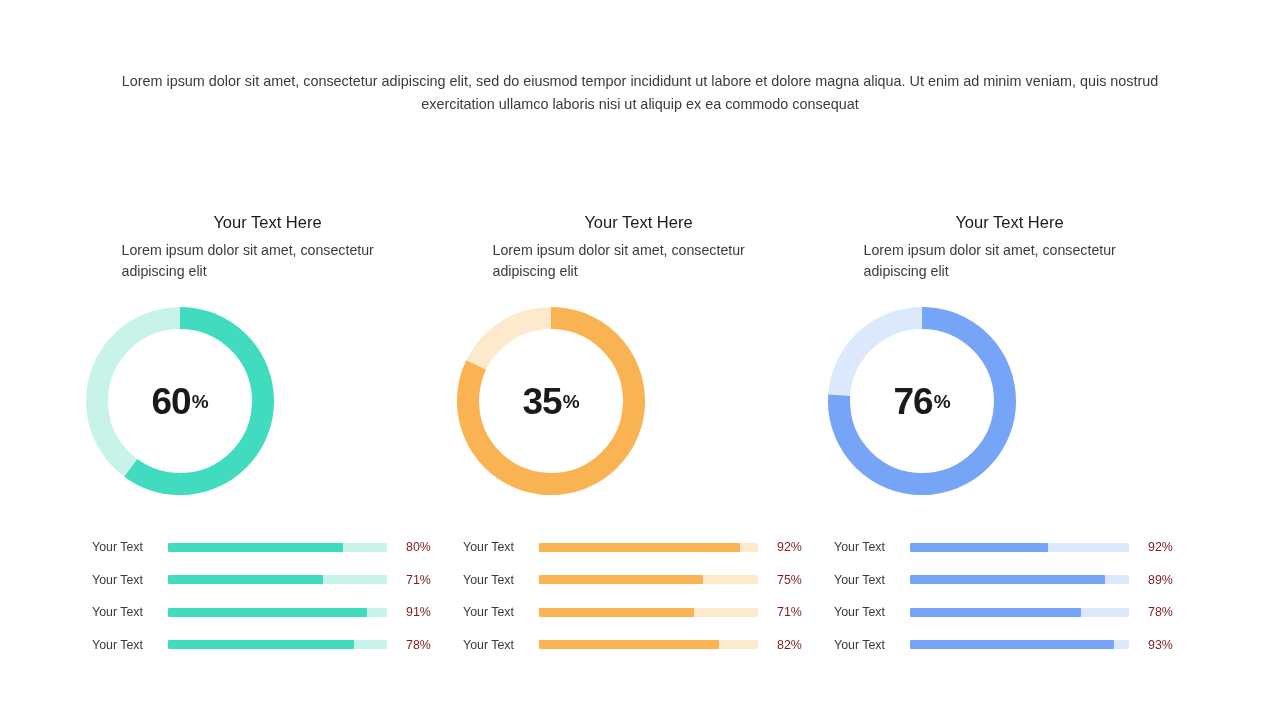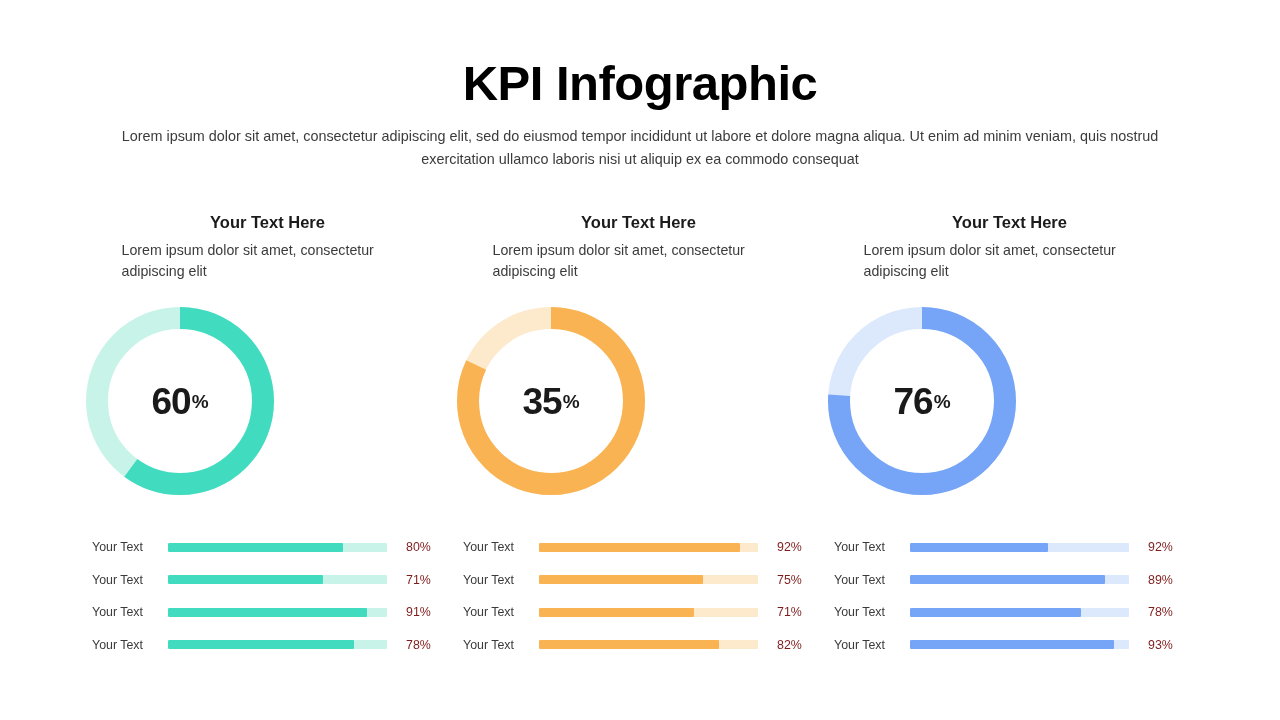--- a/index.html
+++ b/index.html
@@ -50,21 +50,21 @@
   }
 
   .column { width: 371px; flex: 0 0 371px; }
   .column.col-1 { margin-left: 82px; }
   .column.col-2 { margin-left: 0px; }
   .column.col-3 { margin-left: 0px; }
 
   .col-title {
     text-align: center;
     font-size: 16.5px;
-    font-weight: bold;
+    font-weight: normal;
     color: #1b1b1b;
     line-height: 1.3;
   }
 
   .col-desc {
     margin: 7px auto 0;
     width: 292px;
     text-align: left;
     font-size: 14.2px;
     line-height: 1.43;
@@ -145,21 +145,20 @@
     color: #7f1d1d;
     white-space: nowrap;
   }
 </style>
 </head>
 <body>
 
 <div class="slide">
 
   <div class="header">
-    <div class="page-title">KPI Infographic</div>
     <div class="page-subtitle">Lorem ipsum dolor sit amet, consectetur adipiscing elit, sed do eiusmod tempor incididunt ut labore et dolore magna aliqua. Ut enim ad minim veniam, quis nostrud exercitation ullamco laboris nisi ut aliquip ex ea commodo consequat</div>
   </div>
 
   <div class="columns" id="columns">
       <div class="column col-1">
         <div class="col-title">Your Text Here</div>
         <div class="col-desc">Lorem ipsum dolor sit amet, consectetur adipiscing elit</div>
         <div class="donut-wrap">
           <div class="donut">
             <svg width="196" height="196" viewBox="0 0 196 196">

